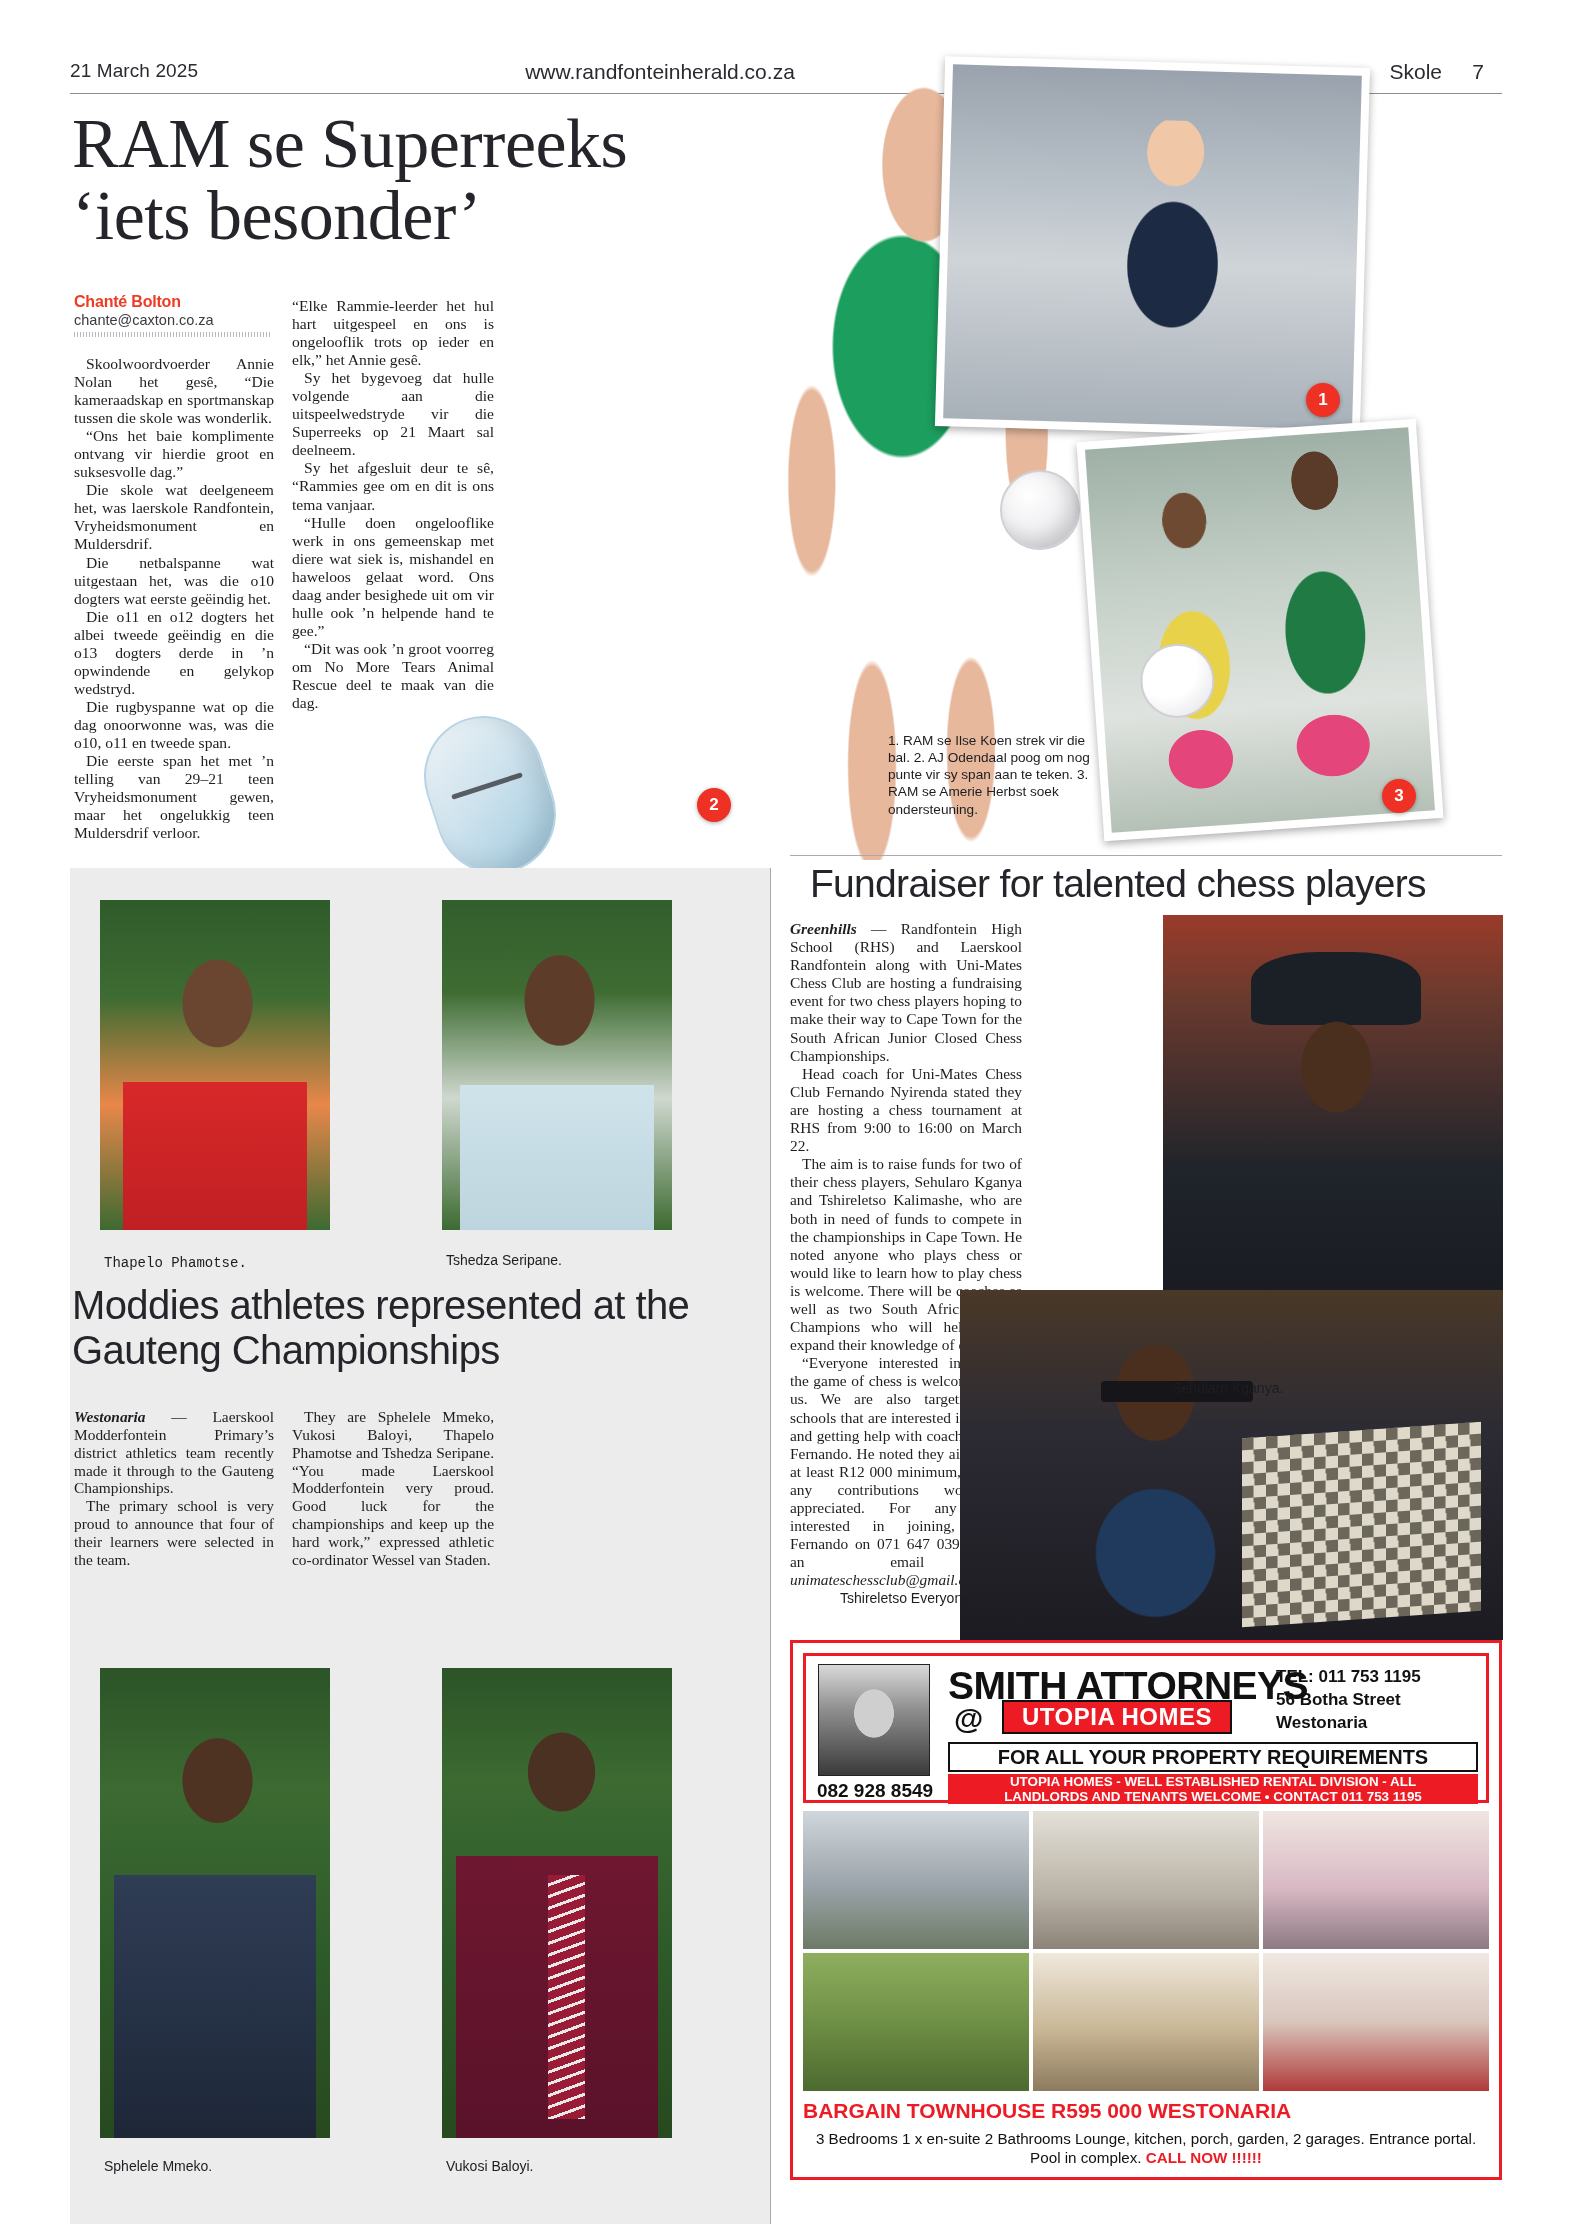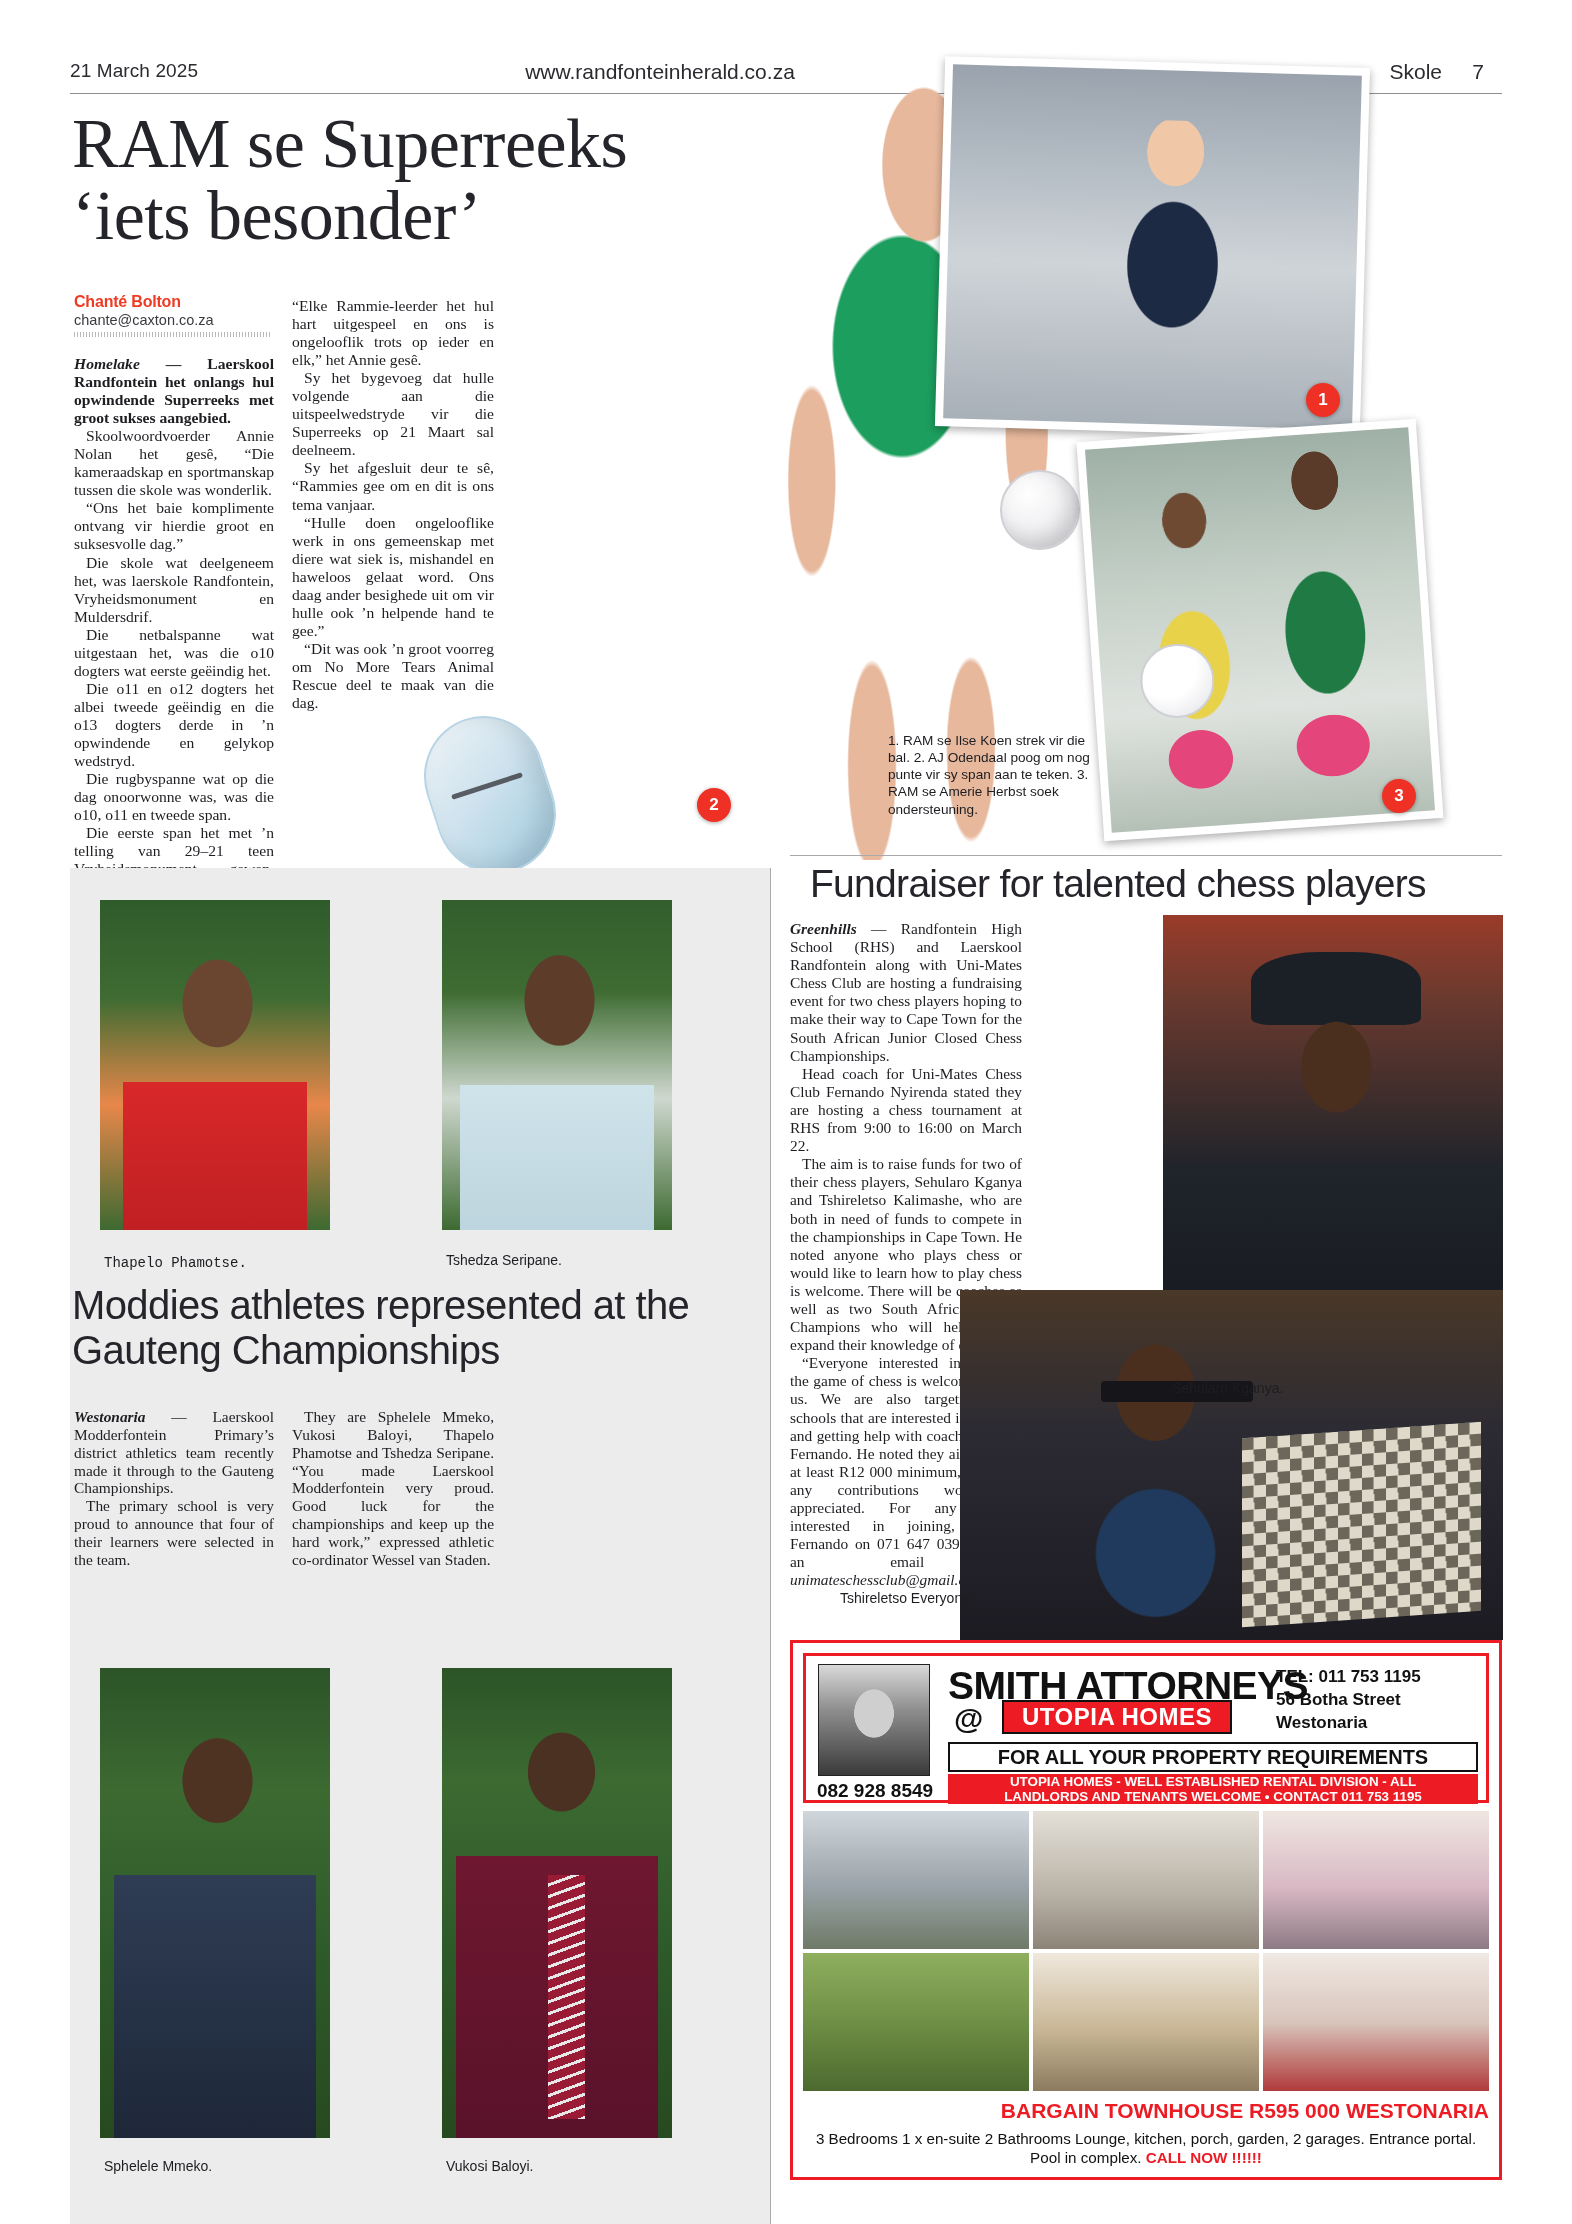--- a/index.html
+++ b/index.html
@@ -305,21 +305,21 @@
   .ad-grid { position:absolute; left:10px; top:168px; right:10px; height:280px;
       display:grid; grid-template-columns:repeat(3,1fr); grid-template-rows:repeat(2,1fr); gap:4px; }
   .ad-grid div { background:#cfcfcf; }
   .g1 { background:linear-gradient(180deg,#cfd6dc 0%,#9aa3a9 55%,#6e7a66 100%)!important; }
   .g2 { background:linear-gradient(180deg,#e4e0d8 0%,#b9b2a6 60%,#8d8478 100%)!important; }
   .g3 { background:linear-gradient(180deg,#efe6e2 0%,#d9b9c4 55%,#8d7a84 100%)!important; }
   .g4 { background:linear-gradient(180deg,#8fae5e 0%,#6e8f45 50%,#4c6a2f 100%)!important; }
   .g5 { background:linear-gradient(180deg,#efe8dc 0%,#c9b796 55%,#8c7b5e 100%)!important; }
   .g6 { background:linear-gradient(180deg,#f0e8e2 0%,#d8c6bc 50%,#b03a3a 100%)!important; }
 
-  .ad-bargain { position:absolute; left:10px; top:456px; right:10px; text-align:right;
+  .ad-bargain { position:absolute; left:10px; top:456px; right:10px; text-align:left;
       font-family:"Liberation Sans", sans-serif; font-weight:bold; font-size:21px;
       color:#ed1c24; }
   .ad-desc { position:absolute; left:20px; top:486px; right:20px; text-align:center;
       font-family:"Liberation Sans", sans-serif; font-size:15.2px; line-height:1.28; color:#111; }
   .ad-desc .callnow { color:#ed1c24; font-weight:bold; }
 </style>
 </head>
 <body>
 
 <div class="page">
@@ -337,21 +337,20 @@
     <span class="l2">‘iets besonder’</span>
   </div>
 
   <div class="byline">
     <div class="name">Chanté Bolton</div>
     <div class="mail">chante@caxton.co.za</div>
     <div class="dots"></div>
   </div>
 
   <div class="a1c" id="a1col1">
-    <p class="first"><i class="place">Homelake</i><b> — </b><b class="lead">Laerskool Randfontein het onlangs hul opwindende Superreeks met groot sukses aangebied.</b></p>
     <p>Skoolwoordvoerder Annie Nolan het gesê, “Die kameraadskap en sportmanskap tussen die skole was wonderlik.</p>
     <p>“Ons het baie komplimente ontvang vir hierdie groot en suksesvolle dag.”</p>
     <p>Die skole wat deelgeneem het, was laerskole Randfontein, Vryheidsmonument en Muldersdrif.</p>
     <p>Die netbalspanne wat uitgestaan het, was die o10 dogters wat eerste geëindig het.</p>
     <p>Die o11 en o12 dogters het albei tweede geëindig en die o13 dogters derde in ’n opwindende en gelykop wedstryd.</p>
     <p>Die rugbyspanne wat op die dag onoorwonne was, was die o10, o11 en tweede span.</p>
     <p>Die eerste span het met ’n telling van 29–21 teen Vryheidsmonument gewen, maar het ongelukkig teen Muldersdrif verloor.</p>
   </div>
 
   <div class="a1c" id="a1col2">

